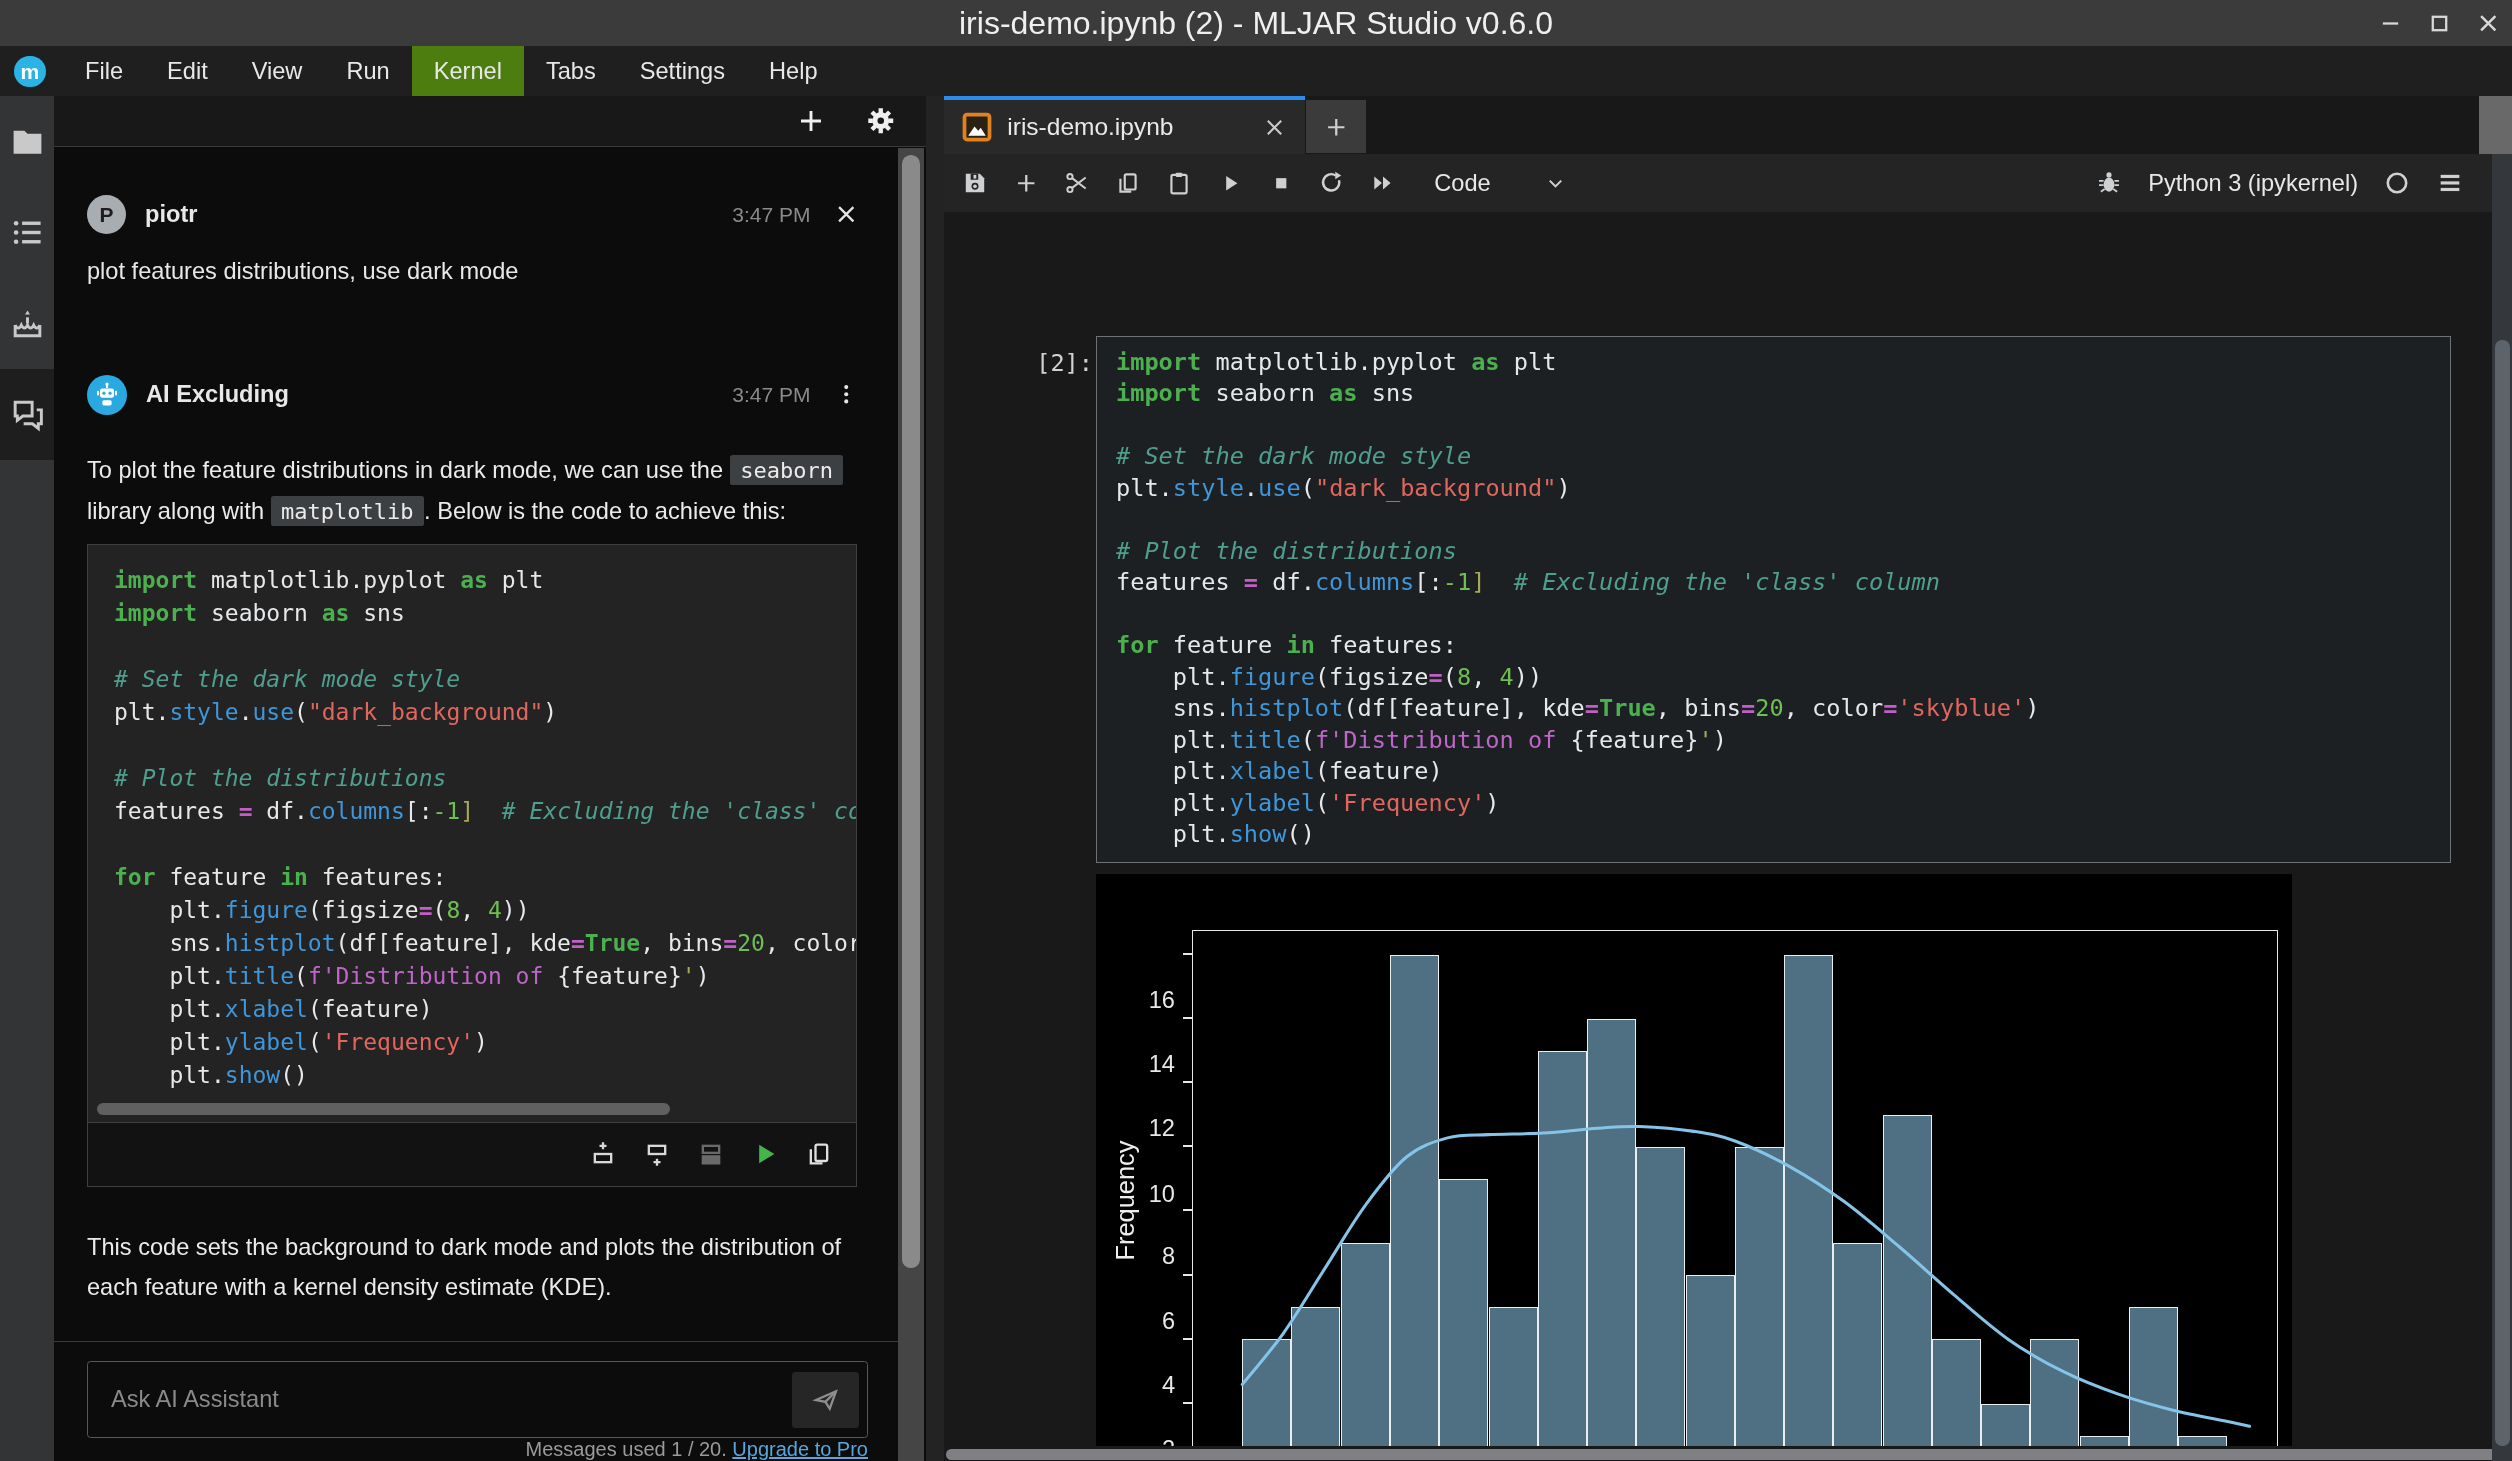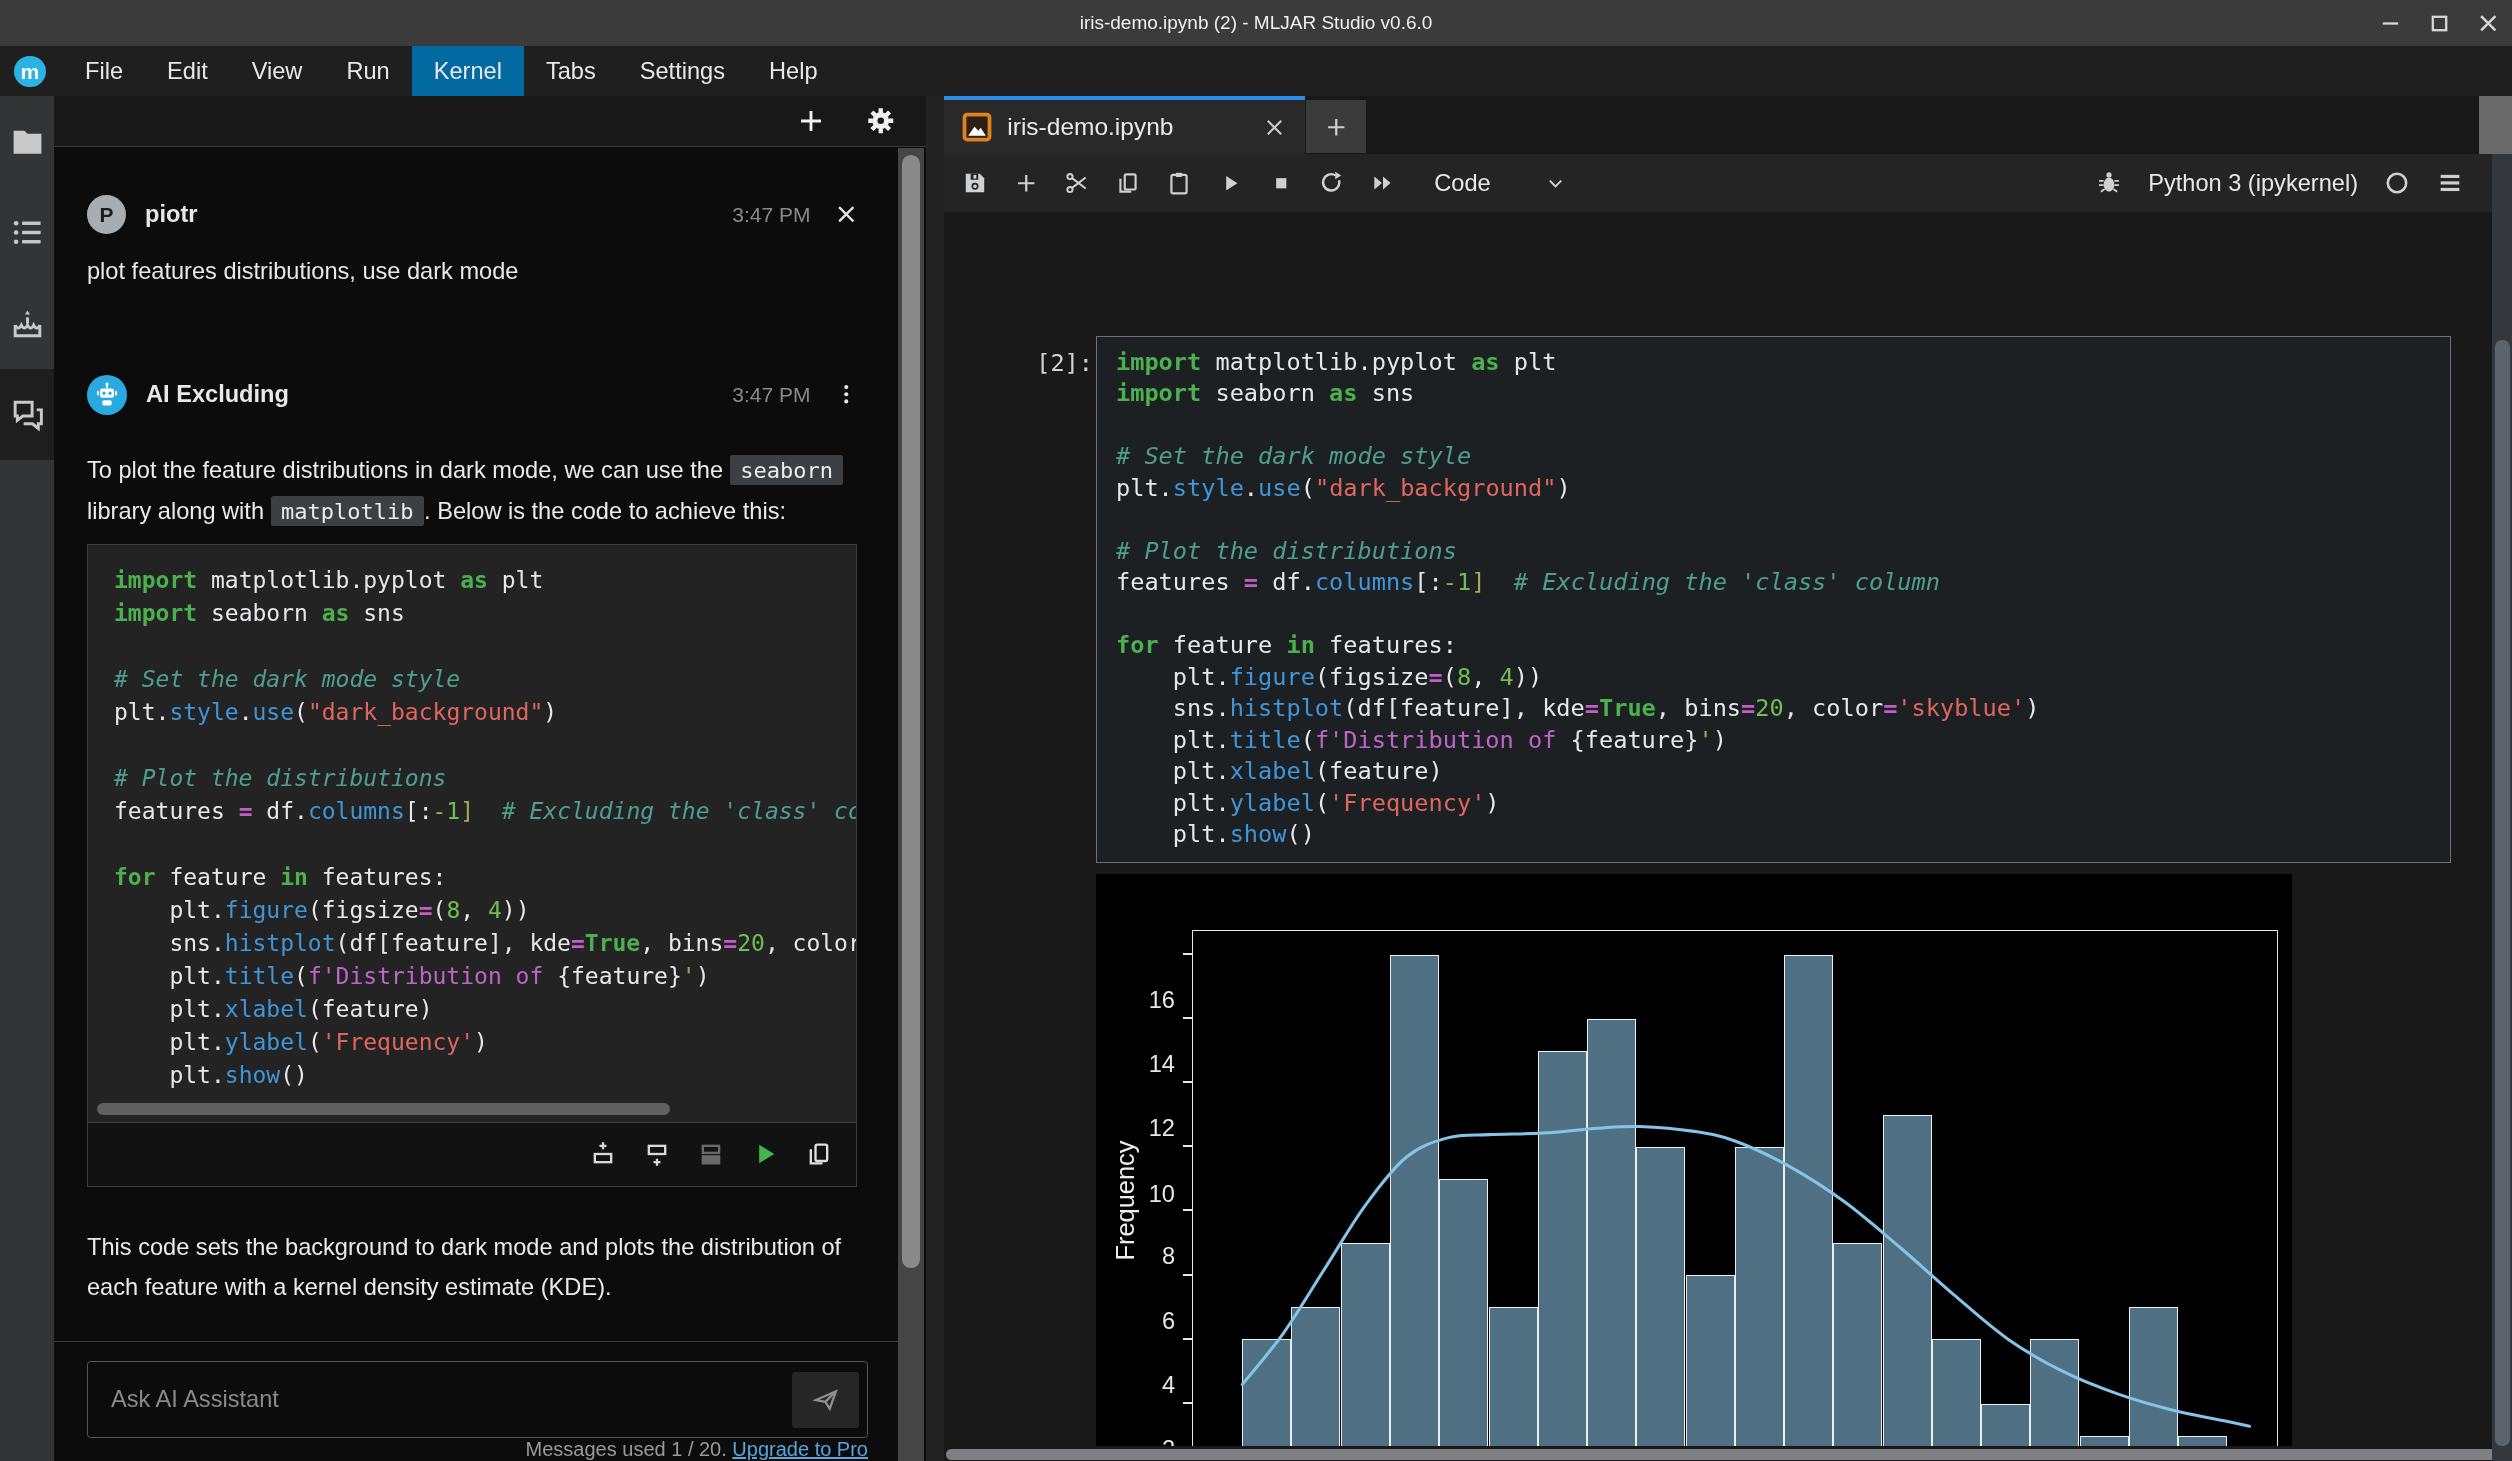--- a/index.html
+++ b/index.html
@@ -3,31 +3,31 @@
 <meta charset="utf-8">
 <style>
   html,body{margin:0;padding:0;background:#000;}
   #root{position:relative;width:2512px;height:1462px;overflow:hidden;
         font-family:"Liberation Sans","DejaVu Sans",sans-serif;color:#e8e8e8;background:#0d0d0d;}
   .mono{font-family:"DejaVu Sans Mono","Liberation Mono",monospace;}
 
   
   .titlebar{position:absolute;left:0;top:0;width:2512px;height:46px;background:#3b3b3b;}
   .titlebar .title{position:absolute;left:0;right:0;top:0;height:46px;line-height:46px;text-align:center;
-                   font-size:19px;color:#efefef;}
+                   font-size:32px;color:#efefef;}
   .win-controls{position:absolute;right:10.5px;top:0;height:46px;display:flex;align-items:center;gap:23px;}
   .win-btn{width:26px;height:26px;display:flex;align-items:center;justify-content:center;}
 
   
   .menubar{position:absolute;left:0;top:46px;width:2512px;height:51px;background:#1f1f1f;display:flex;align-items:center;}
   .logo{width:31.5px;height:31.5px;border-radius:50%;background:#2bb3e6;margin-left:14px;
         display:flex;align-items:center;justify-content:center;color:#fff;font-weight:bold;font-size:21px;}
   .menu-items{display:flex;height:51px;margin-left:17.5px;}
   .menu-item{padding:0 22px;height:51px;line-height:51px;font-size:23.6px;color:#e8e8e8;}
-  .menu-item.active{background:#0369a1;}
+  .menu-item.active{background:#4d7c0f;}
 
   
   .activity-bar{position:absolute;left:0;top:96px;width:54px;height:1366px;background:#333436;}
   .act-item{width:54px;height:91px;display:flex;align-items:center;justify-content:center;}
   .act-item.active{background:#1e1e1e;}
 
   
   .chat-panel{position:absolute;left:54px;top:96px;width:872px;height:1366px;background:#0c0c0c;}
   .chat-topbar{position:absolute;left:0;top:0;width:872px;height:51px;background:#181818;border-bottom:0.9px solid #3a3a3a;
                display:flex;align-items:center;justify-content:flex-end;gap:39px;padding-right:30px;box-sizing:border-box;}

